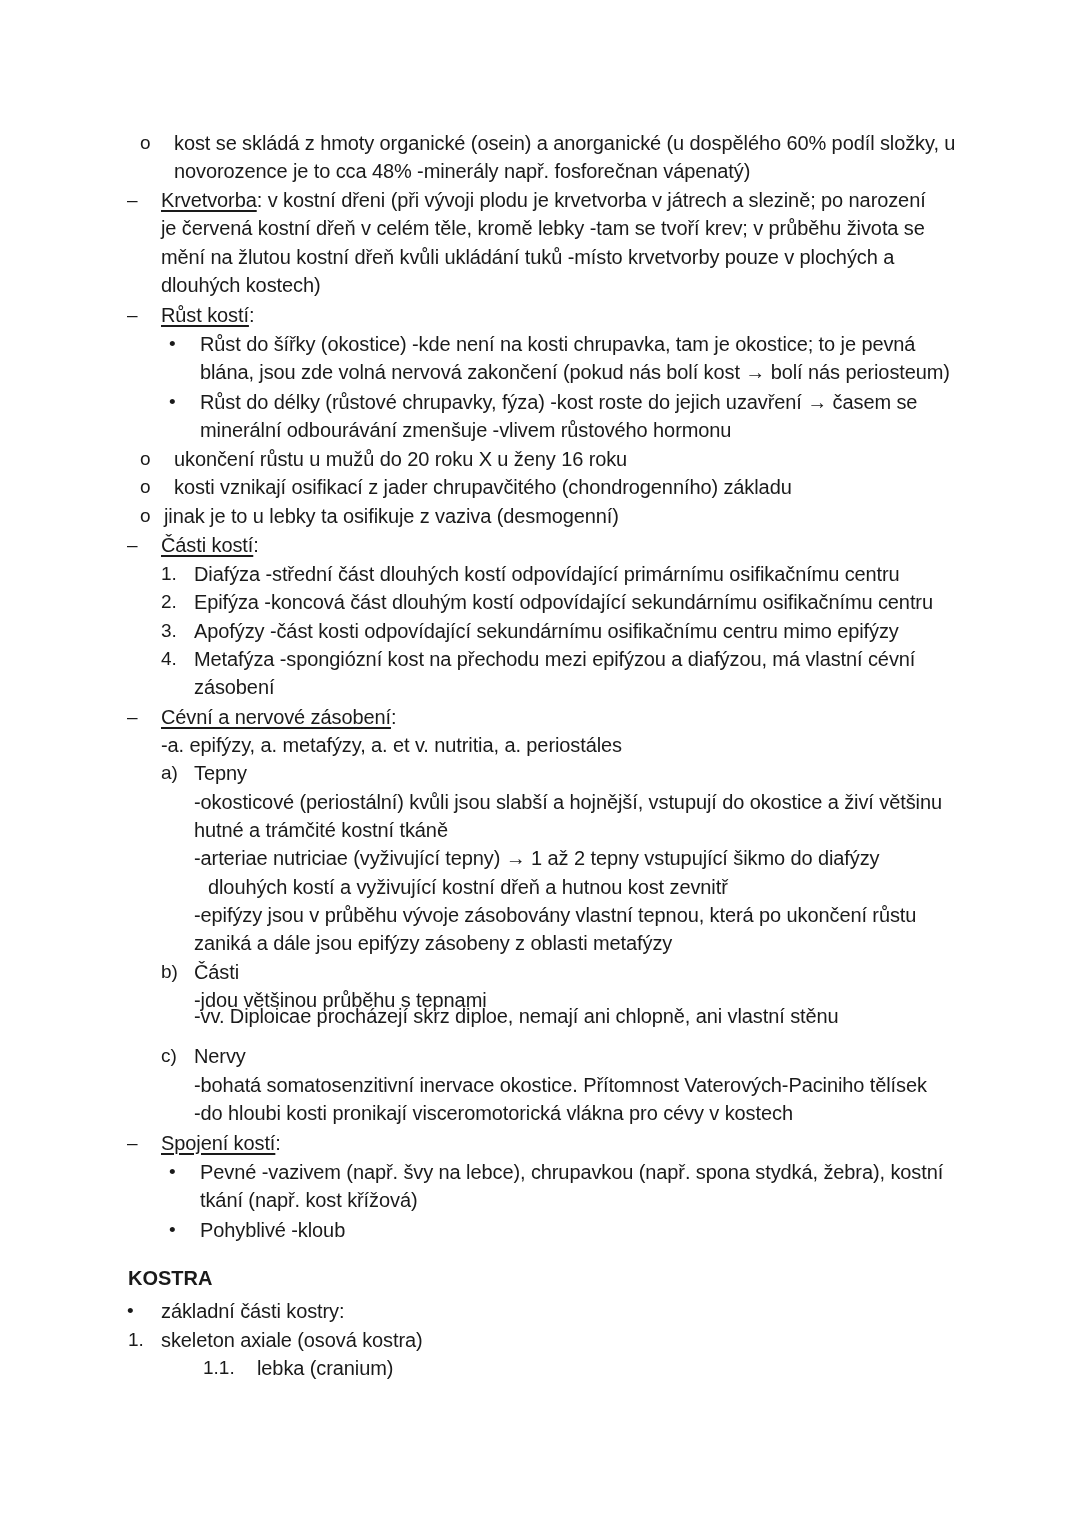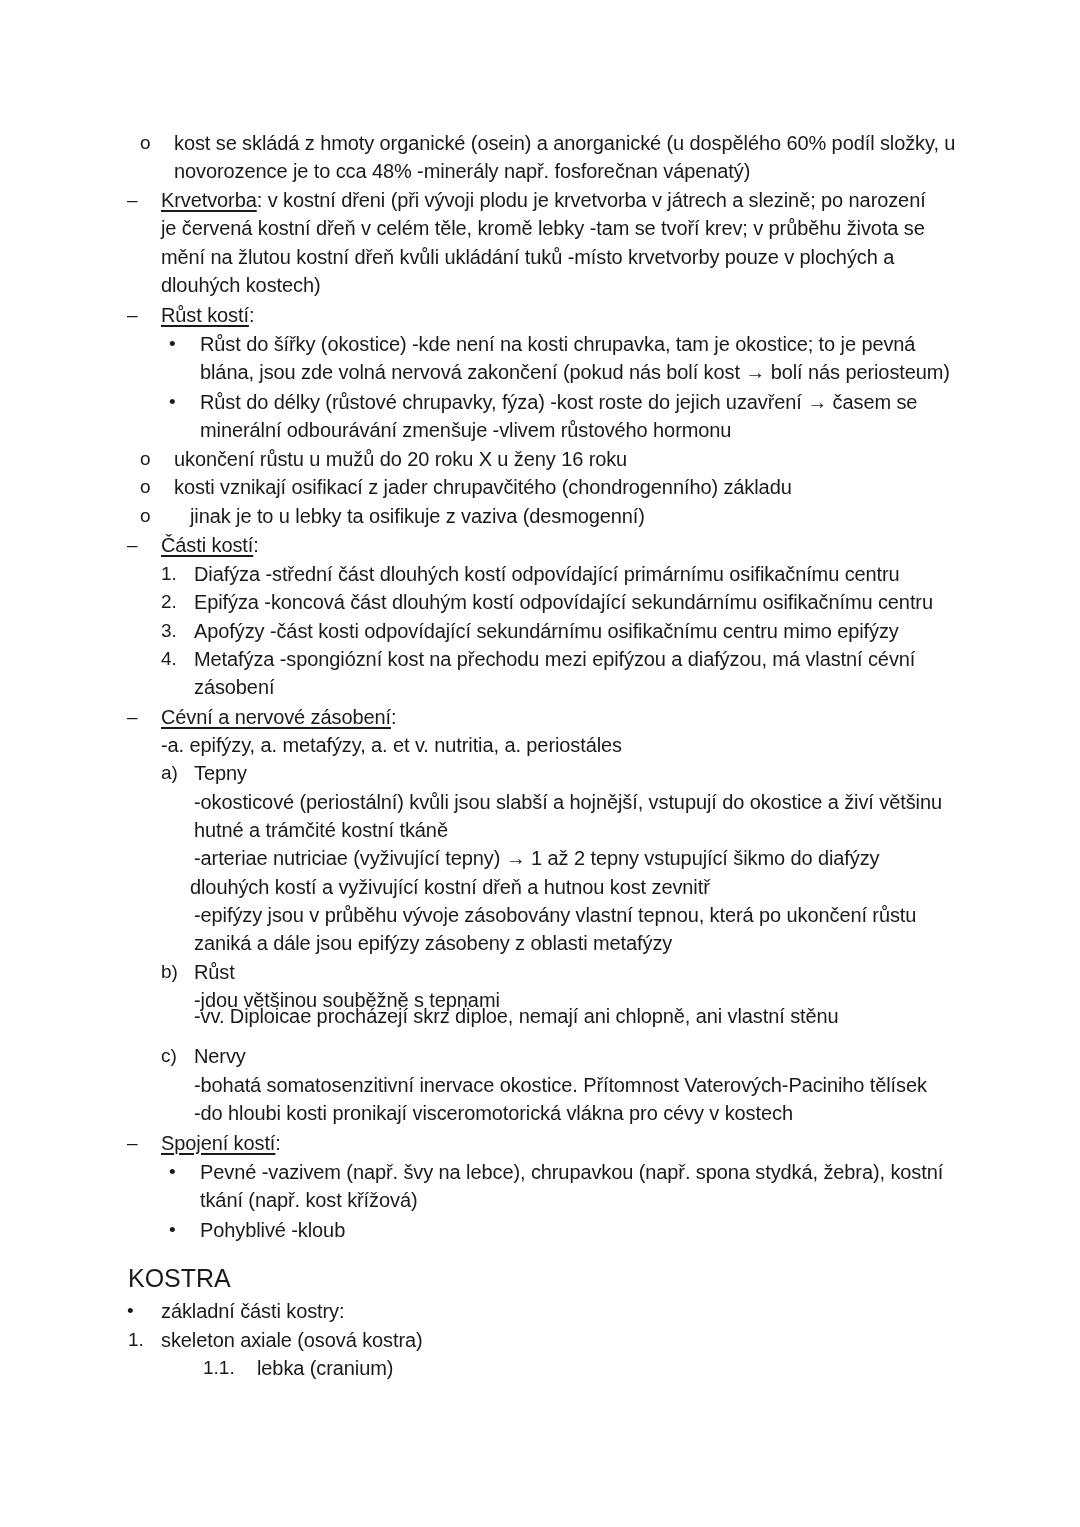--- a/index.html
+++ b/index.html
@@ -6,21 +6,21 @@
     body {
       width: 1080px; height: 1527px; position: relative; overflow: hidden;
       font-family: "Liberation Sans", sans-serif; color: #1a1a1a;
     }
     .line {
       position: absolute; font-size: 20px; line-height: 24px; white-space: nowrap;
       letter-spacing: -0.1px;
     }
     .marker { position: absolute; font-size: 19px; line-height: 24px; }
     .u { text-decoration: underline; text-underline-offset: 3px; }
-    .heading { position: absolute; font-size: 25px; font-weight: normal; line-height: 30px; }
+    .heading { position: absolute; font-size: 20px; font-weight: bold; line-height: 30px; }
   </style>
 </head>
 <body>
 
 <span class="marker" style="left:140px;top:131px">o</span>
 <div class="line" style="left:174px;top:131px">kost se skládá z hmoty organické (osein) a anorganické (u dospělého 60% podíl složky, u</div>
 <div class="line" style="left:174px;top:159px">novorozence je to cca 48% -minerály např. fosforečnan vápenatý)</div>
 
 <span class="marker" style="left:127px;top:188px">–</span>
 <div class="line" style="left:161px;top:188px"><span class="u">Krvetvorba</span><span>: v kostní dřeni (při vývoji plodu je krvetvorba v játrech a slezině; po narození</span></div>
@@ -34,21 +34,21 @@
 <div class="line" style="left:200px;top:332px">Růst do šířky (okostice) -kde není na kosti chrupavka, tam je okostice; to je pevná</div>
 <div class="line" style="left:200px;top:360px">blána, jsou zde volná nervová zakončení (pokud nás bolí kost → bolí nás periosteum)</div>
 <span class="marker" style="left:169px;top:390px">•</span>
 <div class="line" style="left:200px;top:390px">Růst do délky (růstové chrupavky, fýza) -kost roste do jejich uzavření → časem se</div>
 <div class="line" style="left:200px;top:418px">minerální odbourávání zmenšuje -vlivem růstového hormonu</div>
 <span class="marker" style="left:140px;top:447px">o</span>
 <div class="line" style="left:174px;top:447px">ukončení růstu u mužů do 20 roku X u ženy 16 roku</div>
 <span class="marker" style="left:140px;top:475px">o</span>
 <div class="line" style="left:174px;top:475px">kosti vznikají osifikací z jader chrupavčitého (chondrogenního) základu</div>
 <span class="marker" style="left:140px;top:504px">o</span>
-<div class="line" style="left:190px;top:504px">jinak je to u lebky ta osifikuje z vaziva (desmogenní)</div>
+<div class="line" style="left:164px;top:504px">jinak je to u lebky ta osifikuje z vaziva (desmogenní)</div>
 
 <span class="marker" style="left:127px;top:533px">–</span>
 <div class="line" style="left:161px;top:533px"><span class="u">Části kostí</span><span>:</span></div>
 <span class="marker" style="left:161px;top:562px">1.</span>
 <div class="line" style="left:194px;top:562px">Diafýza -střední část dlouhých kostí odpovídající primárnímu osifikačnímu centru</div>
 <span class="marker" style="left:161px;top:590px">2.</span>
 <div class="line" style="left:194px;top:590px">Epifýza -koncová část dlouhým kostí odpovídající sekundárnímu osifikačnímu centru</div>
 <span class="marker" style="left:161px;top:619px">3.</span>
 <div class="line" style="left:194px;top:619px">Apofýzy -část kosti odpovídající sekundárnímu osifikačnímu centru mimo epifýzy</div>
 <span class="marker" style="left:161px;top:647px">4.</span>
@@ -57,27 +57,27 @@
 
 <span class="marker" style="left:127px;top:705px">–</span>
 <div class="line" style="left:161px;top:705px"><span class="u">Cévní a nervové zásobení</span><span>:</span></div>
 <div class="line" style="left:161px;top:733px">-a. epifýzy, a. metafýzy, a. et v. nutritia, a. periostáles</div>
 
 <span class="marker" style="left:161px;top:761px">a)</span>
 <div class="line" style="left:194px;top:761px">Tepny</div>
 <div class="line" style="left:194px;top:790px">-okosticové (periostální) kvůli jsou slabší a hojnější, vstupují do okostice a živí většinu</div>
 <div class="line" style="left:194px;top:818px">hutné a trámčité kostní tkáně</div>
 <div class="line" style="left:194px;top:846px">-arteriae nutriciae (vyživující tepny) → 1 až 2 tepny vstupující šikmo do diafýzy</div>
-<div class="line" style="left:190px;top:875px">dlouhých kostí a vyživující kostní dřeň a hutnou kost zevnitř</div>
+<div class="line" style="left:208px;top:875px">dlouhých kostí a vyživující kostní dřeň a hutnou kost zevnitř</div>
 <div class="line" style="left:194px;top:903px">-epifýzy jsou v průběhu vývoje zásobovány vlastní tepnou, která po ukončení růstu</div>
 <div class="line" style="left:194px;top:931px">zaniká a dále jsou epifýzy zásobeny z oblasti metafýzy</div>
 
 <span class="marker" style="left:161px;top:960px">b)</span>
-<div class="line" style="left:194px;top:960px">Růst</div>
-<div class="line" style="left:194px;top:988px">-jdou většinou souběžně s tepnami</div>
+<div class="line" style="left:194px;top:960px">Části</div>
+<div class="line" style="left:194px;top:988px">-jdou většinou průběhu s tepnami</div>
 <div class="line" style="left:194px;top:1004px">-vv. Diploicae procházejí skrz diploe, nemají ani chlopně, ani vlastní stěnu</div>
 
 <span class="marker" style="left:161px;top:1044px">c)</span>
 <div class="line" style="left:194px;top:1044px">Nervy</div>
 <div class="line" style="left:194px;top:1073px">-bohatá somatosenzitivní inervace okostice. Přítomnost Vaterových-Paciniho tělísek</div>
 <div class="line" style="left:194px;top:1101px">-do hloubi kosti pronikají visceromotorická vlákna pro cévy v kostech</div>
 
 <span class="marker" style="left:127px;top:1131px">–</span>
 <div class="line" style="left:161px;top:1131px"><span class="u">Spojení kostí</span><span>:</span></div>
 <span class="marker" style="left:169px;top:1160px">•</span>

